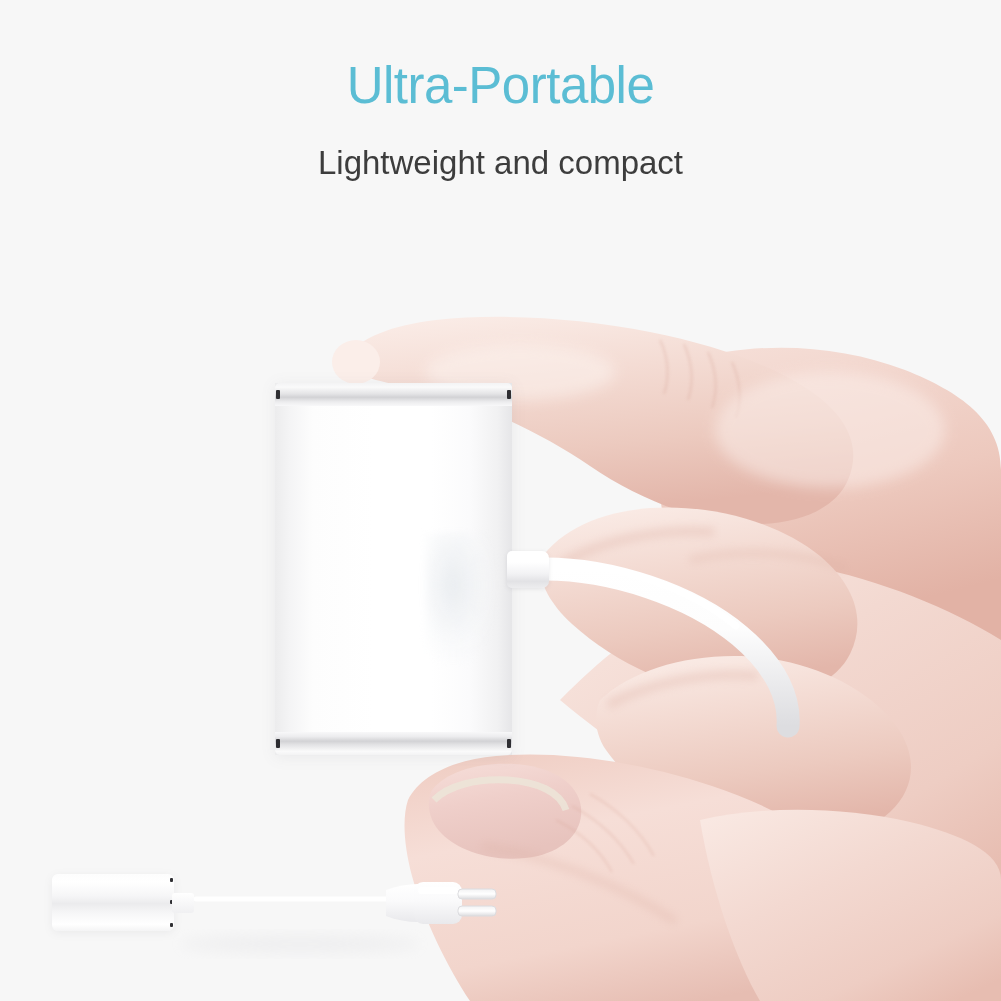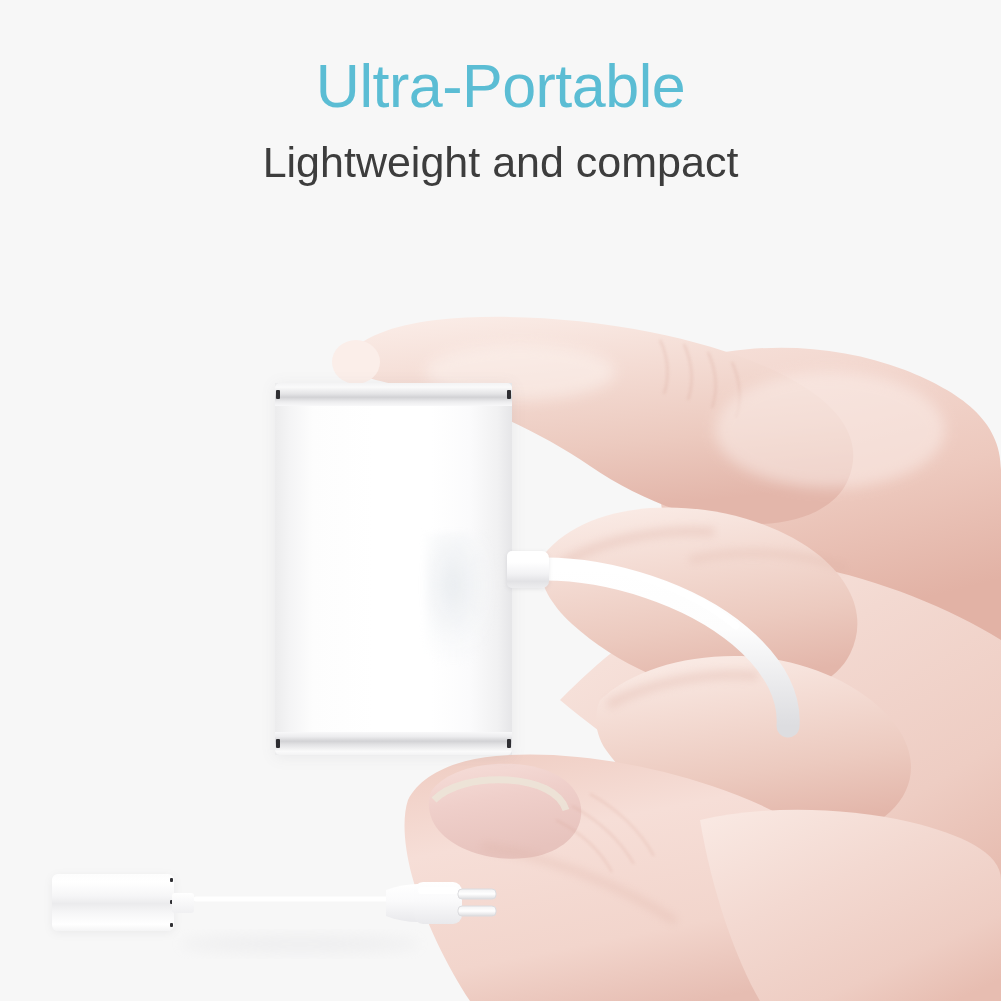--- a/index.html
+++ b/index.html
@@ -21,33 +21,33 @@
     overflow: hidden;
   }
 
   
   .headline {
     position: absolute;
     top: 50px;
     left: 0;
     width: 1001px;
     text-align: center;
-    font-size: 61px;
+    font-size: 51px;
     line-height: 72px;
     font-weight: 400;
     letter-spacing: -0.5px;
     color: #5bbdd4;
     white-space: nowrap;
   }
   .subline {
     position: absolute;
     left: 0;
     width: 1001px;
     text-align: center;
-    font-size: 43px;
+    font-size: 33px;
     line-height: 41px;
     font-weight: 400;
     color: #3d3d3d;
     white-space: nowrap;
   }
   .subline.l1 { top: 142px; }
   .subline.l2 { top: 183px; }
 
   
   #scene {

